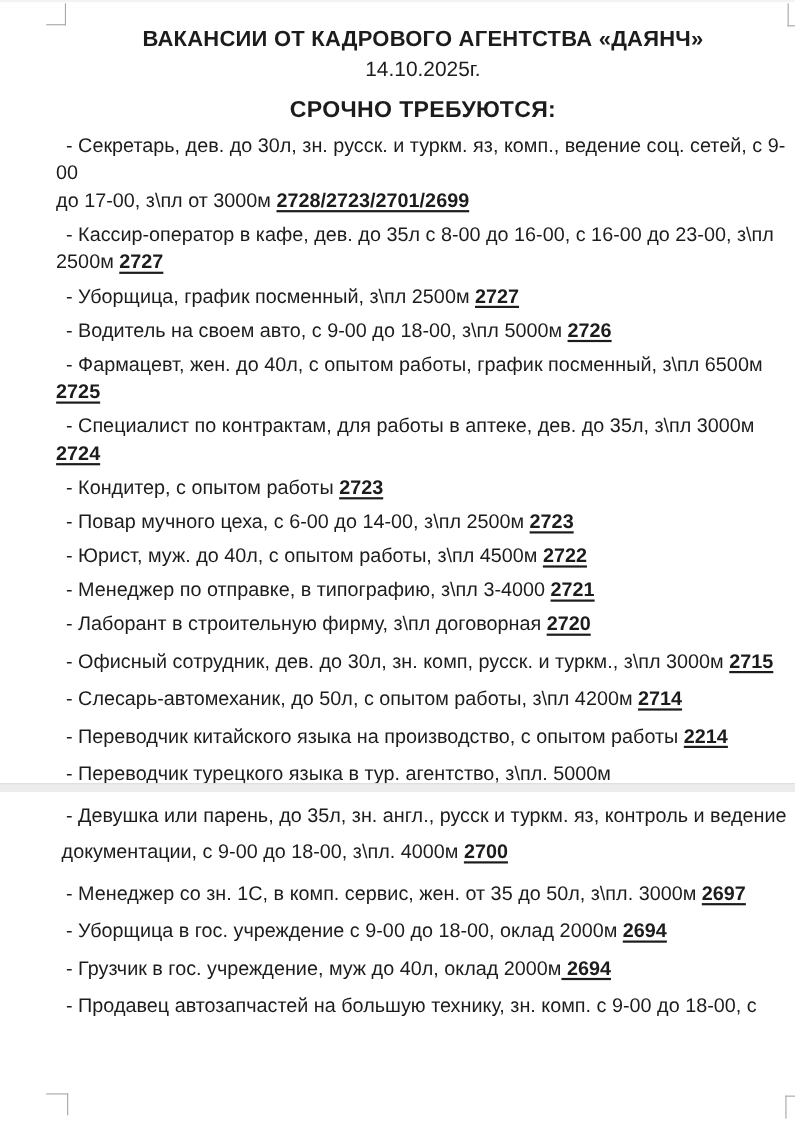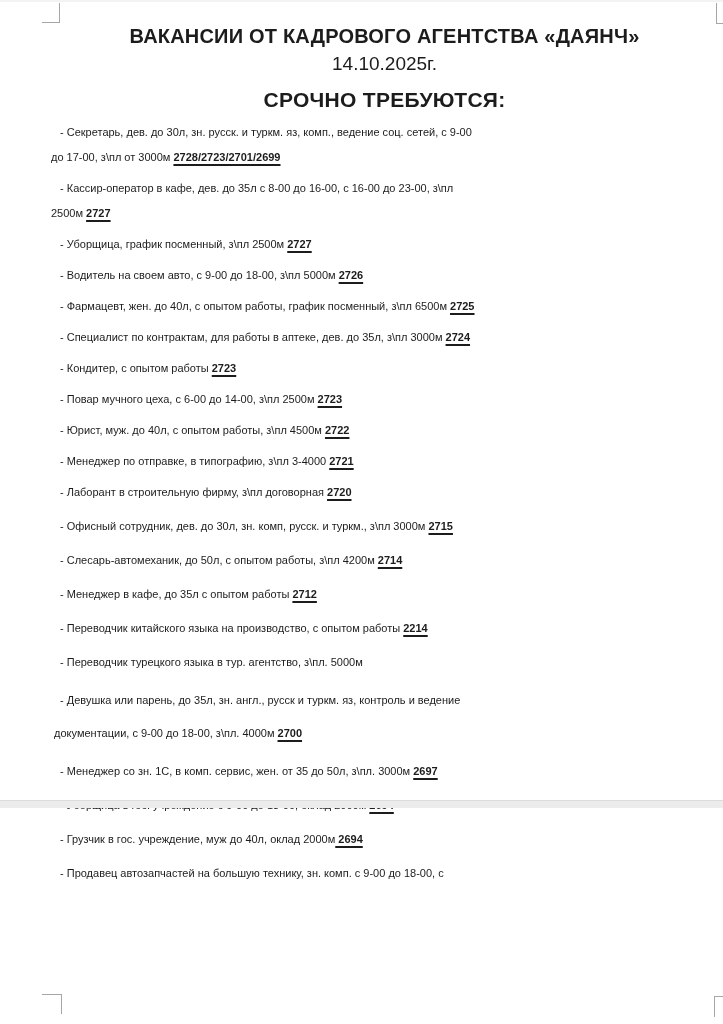--- a/index.html
+++ b/index.html
@@ -4,21 +4,21 @@
 <style>
   html, body { margin: 0; padding: 0; }
   body {
     width: 723px; height: 1024px;
     background: #ffffff;
     overflow: hidden;
     font-family: "Liberation Sans", sans-serif;
   }
   .page {
     position: relative;
-    width: 723px; height: 808px;
+    width: 723px; height: 720px;
     background: #ffffff;
     color: #1c1c1c;
   }
   .strip-top {
     position: absolute; left: 0; top: 0;
     width: 723px; height: 2px;
     background: #f3f3f3;
   }
   .strip-bottom {
     position: absolute; left: 0; bottom: 0;
@@ -64,21 +64,21 @@
   .subtitle {
     margin: 12px 0 0 0;
     font-size: 21px; font-weight: 700;
     line-height: 25px;
     text-align: center;
     letter-spacing: 0.3px;
   }
   .vacancy-list { margin-top: 8px; }
   .item {
     margin: 0 0 6px 0;
-    font-size: 11px;
+    font-size: 18px;
     line-height: 25px;
     white-space: pre-wrap;
     text-indent: 9px;
   }
   .item.sec2 { margin-bottom: 9px; }
   .item.loose { line-height: 33px; }
   .phone {
     font-weight: 700;
     text-decoration: underline;
     text-decoration-thickness: 2px;
@@ -111,21 +111,20 @@
         <p class="item"><span>- Водитель на своем авто, с 9-00 до 18-00, з\пл 5000м </span><span class="phone">2726</span></p>
         <p class="item"><span>- Фармацевт, жен. до 40л, с опытом работы, график посменный, з\пл 6500м </span><span class="phone">2725</span></p>
         <p class="item"><span>- Специалист по контрактам, для работы в аптеке, дев. до 35л, з\пл 3000м </span><span class="phone">2724</span></p>
         <p class="item"><span>- Кондитер, с опытом работы </span><span class="phone">2723</span></p>
         <p class="item"><span>- Повар мучного цеха, с 6-00 до 14-00, з\пл 2500м </span><span class="phone">2723</span></p>
         <p class="item"><span>- Юрист, муж. до 40л, с опытом работы, з\пл 4500м </span><span class="phone">2722</span></p>
         <p class="item"><span>- Менеджер по отправке, в типографию, з\пл 3-4000 </span><span class="phone">2721</span></p>
         <p class="item sec2"><span>- Лаборант в строительную фирму, з\пл договорная </span><span class="phone">2720</span></p>
         <p class="item sec2"><span>- Офисный сотрудник, дев. до 30л, зн. комп, русск. и туркм., з\пл 3000м </span><span class="phone">2715</span></p>
         <p class="item sec2"><span>- Слесарь-автомеханик, до 50л, с опытом работы, з\пл 4200м </span><span class="phone">2714</span></p>
-        <p class="item sec2"><span>- Менеджер в кафе, до 35л с опытом работы </span><span class="phone">2712</span></p>
         <p class="item sec2"><span>- Переводчик китайского языка на производство, с опытом работы </span><span class="phone">2214</span></p>
         <p class="item sec2"><span>- Переводчик турецкого языка в тур. агентство, з\пл. 5000м</span></p>
         <p class="item sec2 loose"><span>- Девушка или парень, до 35л, зн. англ., русск и туркм. яз, контроль и ведение
  документации, с 9-00 до 18-00, з\пл. 4000м </span><span class="phone">2700</span></p>
         <p class="item sec2"><span>- Менеджер со зн. 1С, в комп. сервис, жен. от 35 до 50л, з\пл. 3000м </span><span class="phone">2697</span></p>
         <p class="item sec2"><span>- Уборщица в гос. учреждение с 9-00 до 18-00, оклад 2000м </span><span class="phone">2694</span></p>
         <p class="item sec2"><span>- Грузчик в гос. учреждение, муж до 40л, оклад 2000м</span><span class="phone"> 2694</span></p>
         <p class="item sec2"><span>- Продавец автозапчастей на большую технику, зн. комп. с 9-00 до 18-00, с</span></p>
       </div>
   </div>

